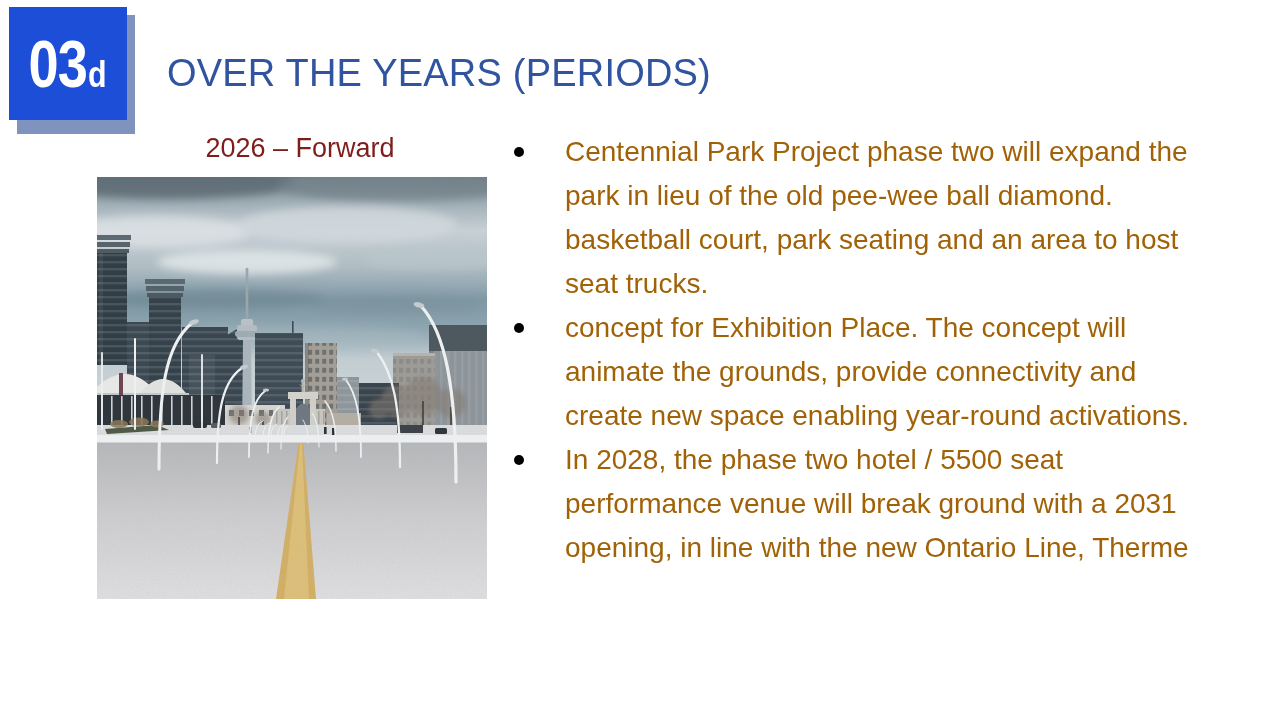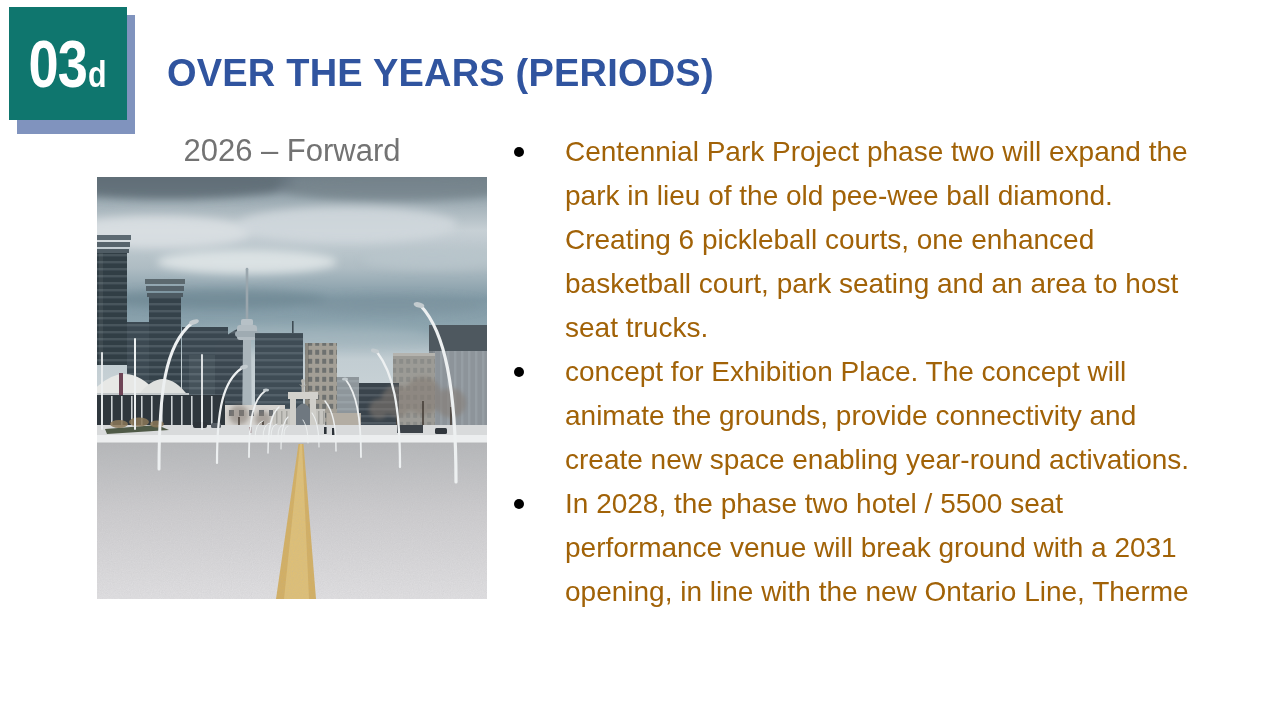--- a/index.html
+++ b/index.html
@@ -11,36 +11,36 @@
     overflow: hidden;
   }
   
   .badge-wrap { position: absolute; left: 9px; top: 7px; width: 128px; height: 128px; }
   .badge-shadow {
     position: absolute; left: 8px; top: 8px; width: 118px; height: 119px;
     background: #8093BE;
   }
   .badge-front {
     position: absolute; left: 0; top: 0; width: 118px; height: 113px;
-    background: #0f766e; color: #ffffff;
+    background: #1d4ed8; color: #ffffff;
     display: flex; justify-content: center; align-items: center;
   }
   .badge-text { display: flex; align-items: baseline; transform: scaleX(0.82); }
   .badge-num { font-size: 66px; font-weight: bold; line-height: 1; letter-spacing: -1px; }
   .badge-letter { font-size: 37px; font-weight: bold; line-height: 1; margin-left: 1px; }
   
   .title {
     position: absolute; left: 167px; top: 52px; margin: 0;
-    font-size: 38px; font-weight: bold; color: #30549F; letter-spacing: 0.2px;
+    font-size: 38px; font-weight: normal; color: #30549F; letter-spacing: 0.2px;
     white-space: nowrap;
   }
   
   .period {
-    position: absolute; left: 97px; top: 133px; width: 390px;
-    text-align: center; font-size: 31px; color: #737373; white-space: nowrap;
+    position: absolute; left: 105px; top: 133px; width: 390px;
+    text-align: center; font-size: 27px; color: #7f1d1d; white-space: nowrap;
   }
   .photo {
     position: absolute; left: 97px; top: 177px; width: 390px; height: 422px;
     overflow: hidden;
   }
   .photo svg { display: block; width: 100%; height: 100%; }
   
   .bullets {
     position: absolute; left: 512px; top: 130px; width: 762px;
     margin: 0; padding: 0; list-style: none;
@@ -312,21 +312,20 @@
       </g>
     </svg>
   </div>
 
   <ul class="bullets">
     <li>
       <span class="dot"></span>
       <div class="blines">
         <div class="bline">Centennial Park Project phase two will expand the</div>
         <div class="bline">park in lieu of the old pee-wee ball diamond.</div>
-        <div class="bline">Creating 6 pickleball courts, one enhanced</div>
         <div class="bline">basketball court, park seating and an area to host</div>
         <div class="bline">seat trucks.</div>
       </div>
     </li>
     <li>
       <span class="dot"></span>
       <div class="blines">
         <div class="bline">concept for Exhibition Place. The concept  will</div>
         <div class="bline">animate the grounds, provide connectivity and</div>
         <div class="bline">create new space enabling year-round activations.</div>

